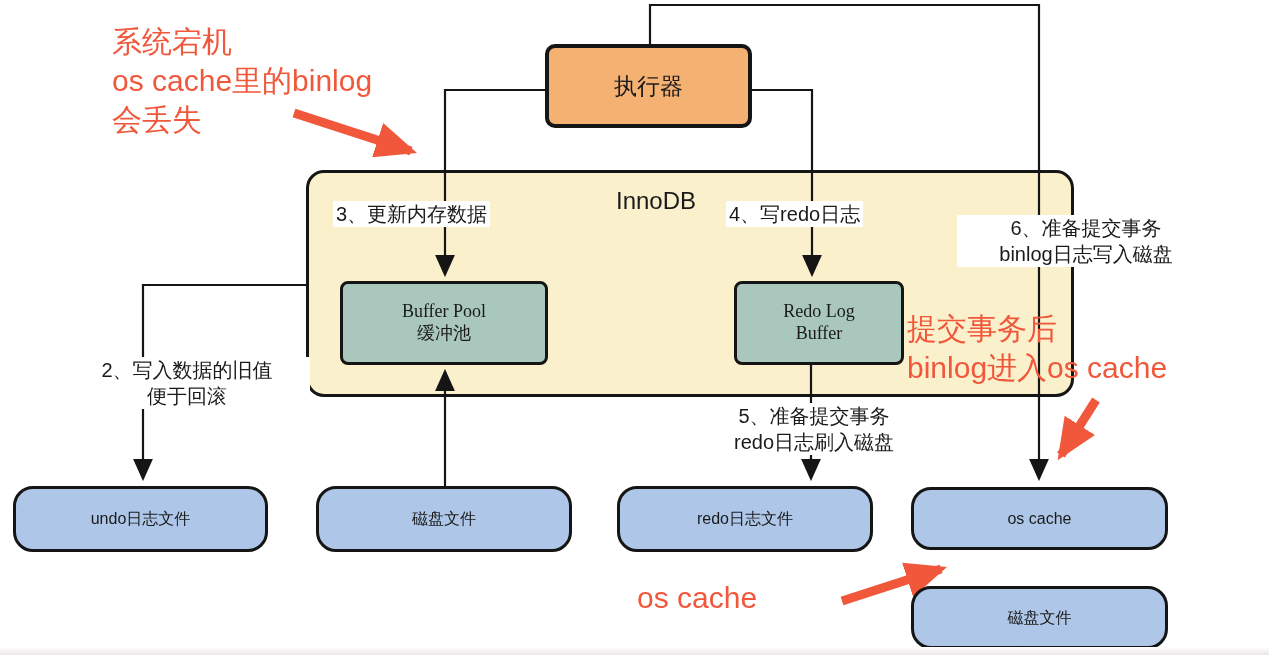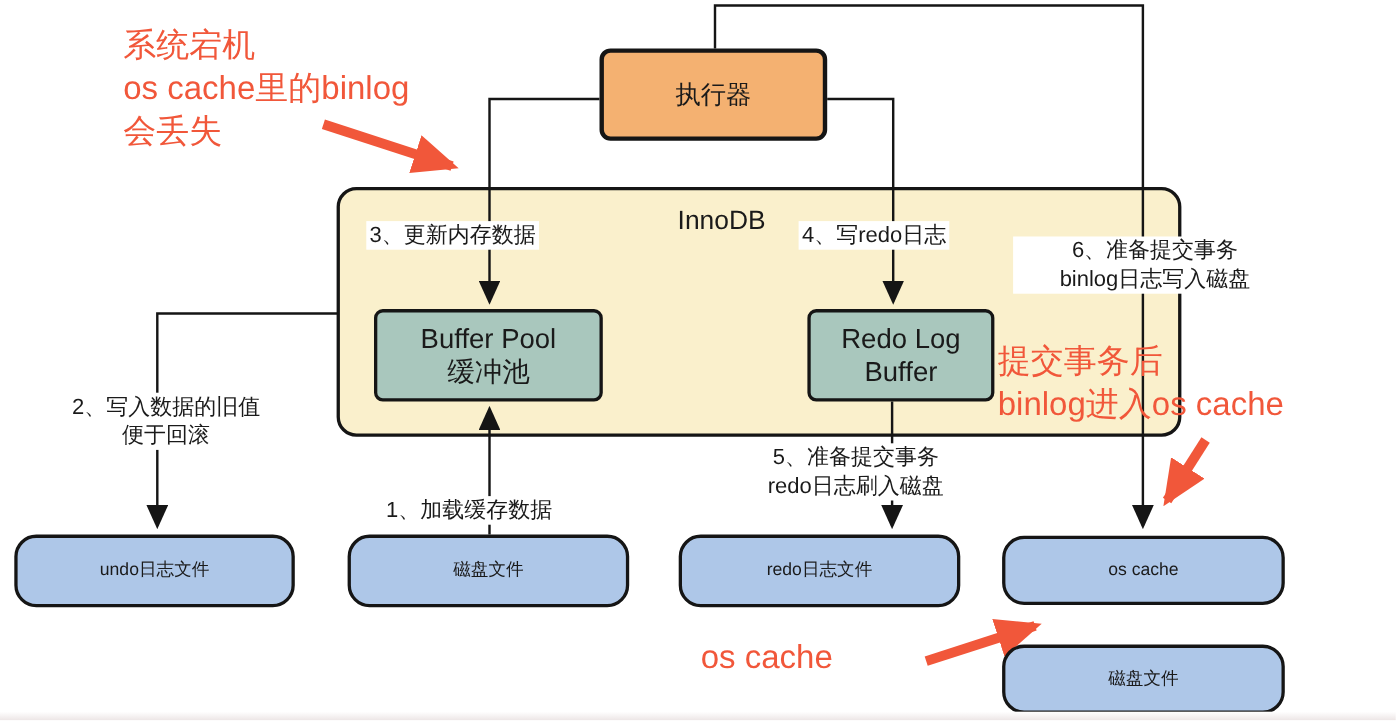--- a/index.html
+++ b/index.html
@@ -26,21 +26,21 @@
     border:3.5px solid var(--line-black,#151515);z-index:3;
     line-height:1.22;
   }
   .executor{
     left:545px;top:44px;width:207px;height:84px;
     background:var(--executor-fill,#F4B171);
     border-width:4px;border-radius:10px;font-size:23px;
   }
   .buffer{
     background:var(--buffer-fill,#A9C7BD);
-    border-radius:8px;font-size:25px;
+    border-radius:8px;font-size:18px;font-family:Liberation Serif, serif;
   }
   .buffer-pool{left:340px;top:281px;width:208px;height:84px;}
   .redo-log-buffer{left:734px;top:281px;width:170px;height:84px;}
   .disk{
     background:var(--disk-fill,#AEC7E8);
     border-radius:20px;font-size:16px;
   }
   .undo-file{left:13px;top:486px;width:255px;height:66px;}
   .disk-left{left:316px;top:486px;width:256px;height:66px;}
   .redo-file{left:617px;top:486px;width:256px;height:66px;}
@@ -49,21 +49,21 @@
   
   .innodb-title{
     left:578px;top:186px;width:156px;text-align:center;
     font-size:24px;line-height:29px;z-index:4;
   }
   
   .step{
     background:#ffffff;font-size:20px;line-height:26px;
     padding:0 3px;z-index:4;white-space:nowrap;
   }
-  .step.center{text-align:center;}
+  .step.center{text-align:center;margin-left:36px;}
   .step3{left:333px;top:201px;}
   .step4{left:726px;top:201px;}
   .step6{left:921px;top:215px;width:252px;}
   .step2{left:28px;top:357px;width:240px;}
   .step1{left:348px;top:451px;}
   .step5{left:655px;top:403px;width:240px;}
   
   .note{
     color:var(--annotation-red,#F1573A);
     font-size:30px;line-height:39px;z-index:5;white-space:nowrap;
@@ -152,21 +152,20 @@
   <div class="abs step step3">3、更新内存数据</div>
   <div class="abs step step4">4、写redo日志</div>
   <div class="abs step center step6">
     <div>6、准备提交事务</div>
     <div>binlog日志写入磁盘</div>
   </div>
   <div class="abs step center step2">
     <div>2、写入数据的旧值</div>
     <div>便于回滚</div>
   </div>
-  <div class="abs step step1">1、加载缓存数据</div>
   <div class="abs step center step5">
     <div>5、准备提交事务</div>
     <div>redo日志刷入磁盘</div>
   </div>
 
   <div class="abs note note-crash">
     <div>系统宕机</div>
     <div>os cache里的binlog</div>
     <div>会丢失</div>
   </div>

